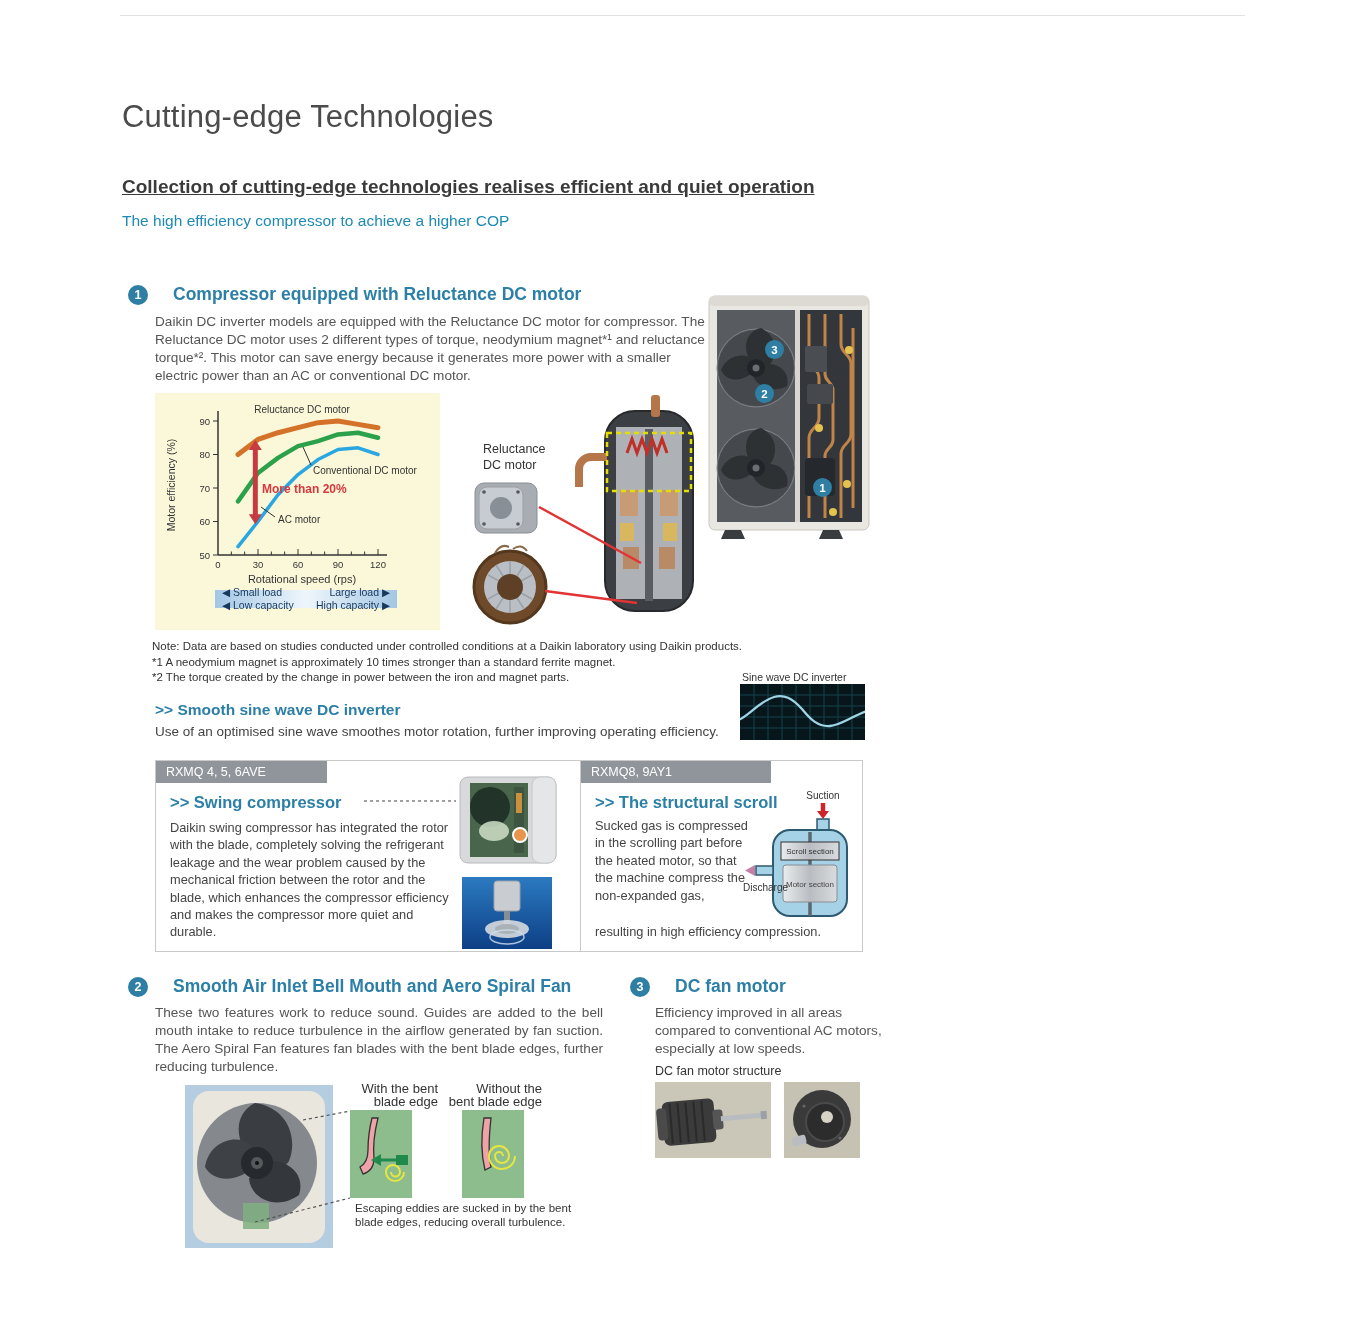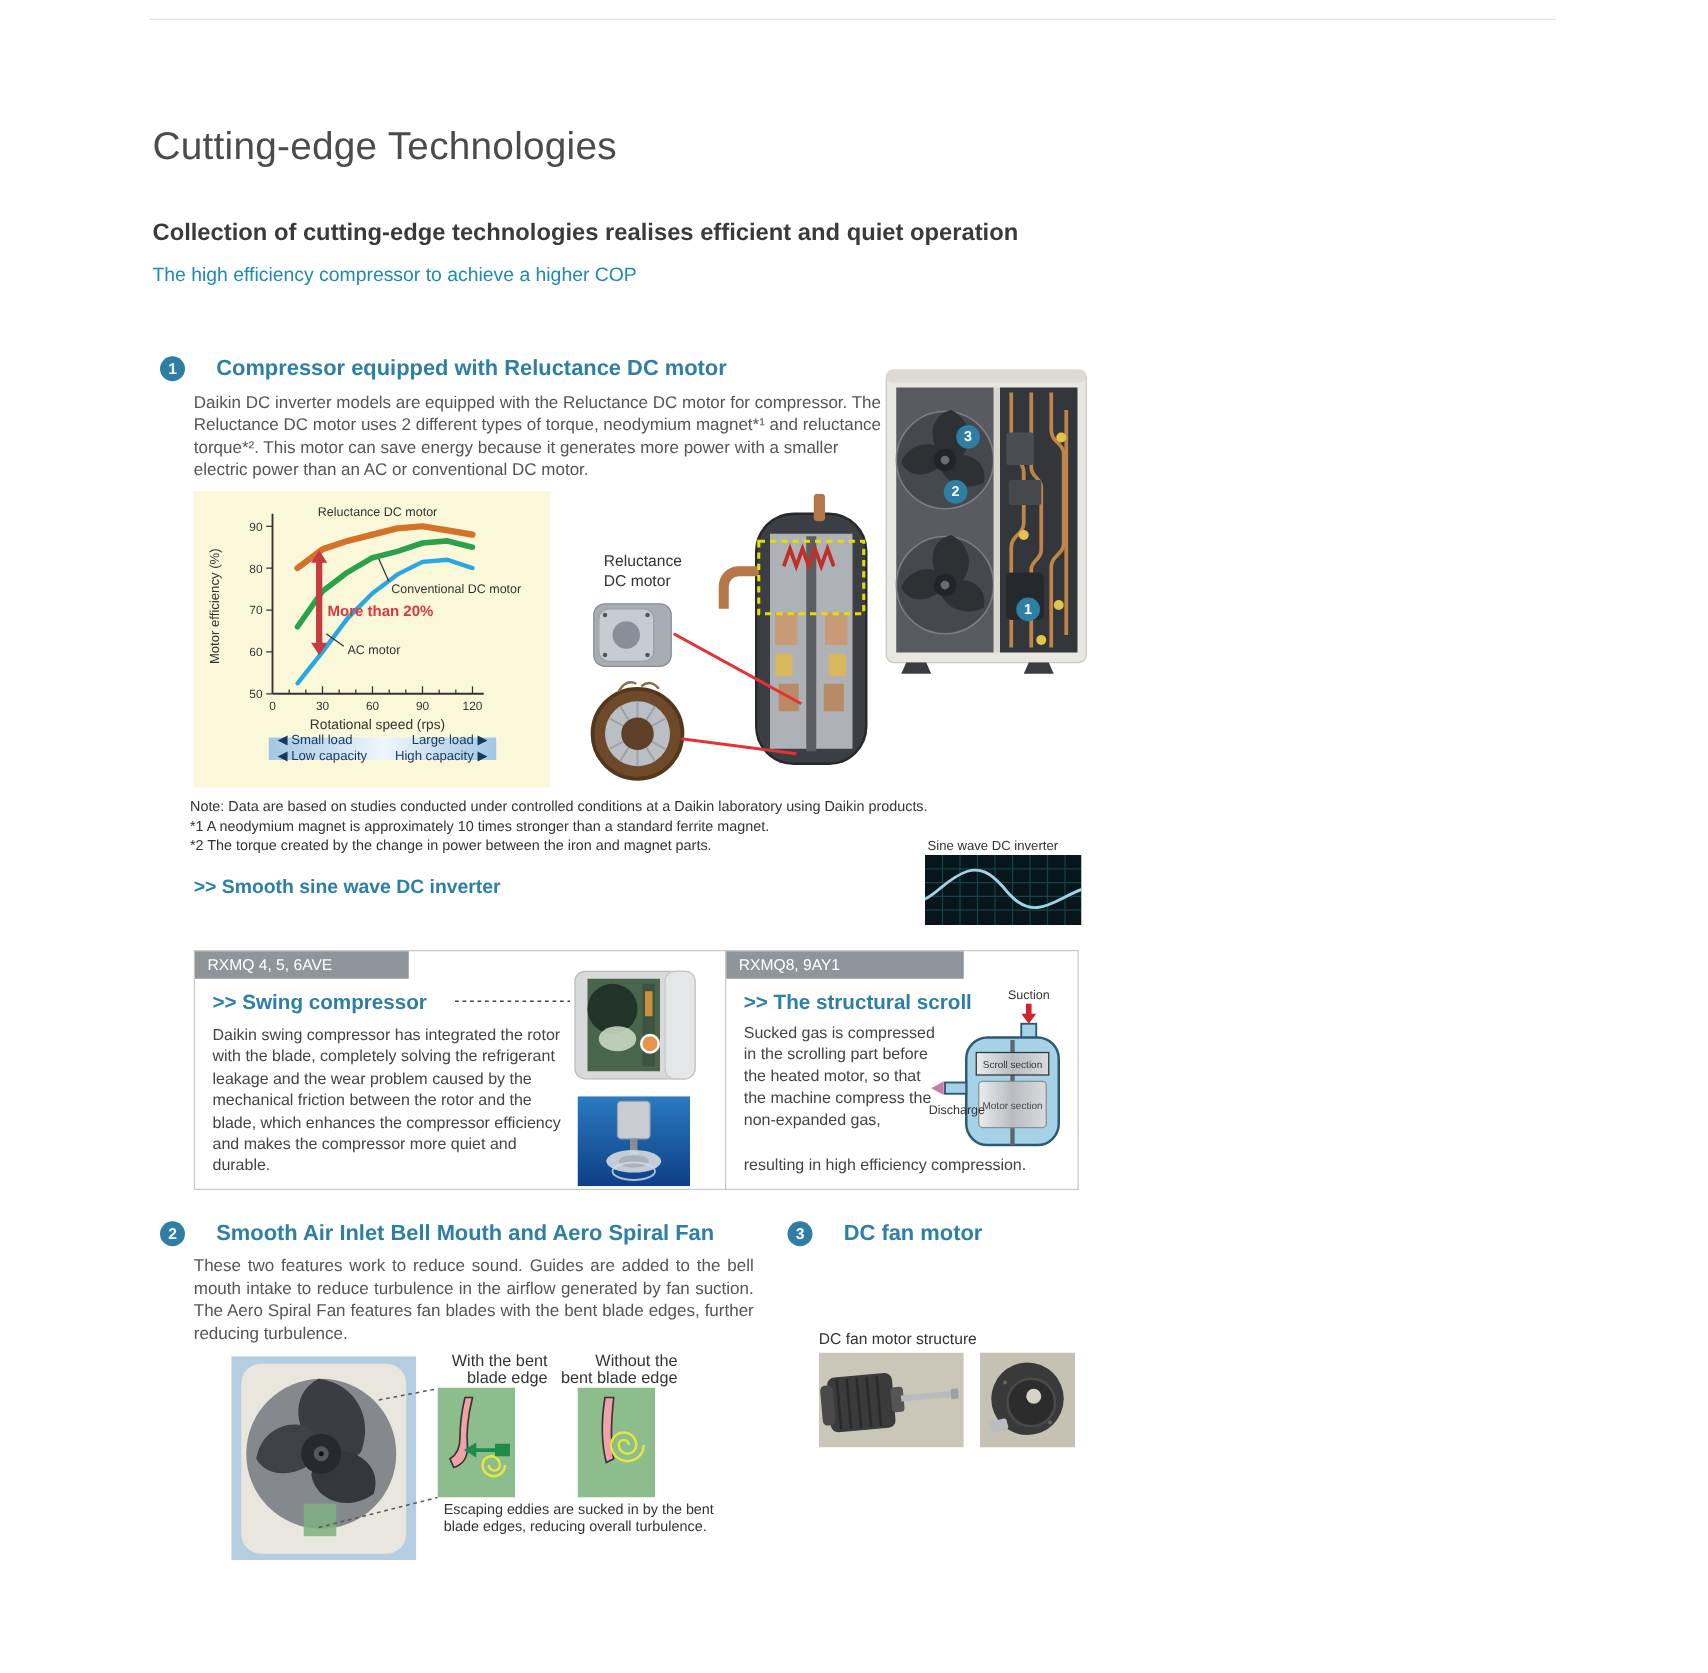--- a/index.html
+++ b/index.html
@@ -3,21 +3,21 @@
 <meta charset="utf-8">
 <style>
   * { margin:0; padding:0; box-sizing:border-box; }
   body { background:#fff; font-family:"Liberation Sans","DejaVu Sans",sans-serif; }
   .page { position:relative; width:1366px; height:1338px; background:#fff; overflow:hidden; }
   .abs { position:absolute; }
 
   .top-rule { left:120px; top:15px; width:1125px; height:1px; background:#e2e2e2; }
 
   .h1 { left:122px; top:99px; font-size:31px; font-weight:300; color:#4b4b4b; letter-spacing:0.2px; }
-  .h2 { left:122px; top:176px; font-size:19px; font-weight:bold; color:#3a3a3a; }
+  .h2 { left:122px; top:176px; font-size:19px; font-weight:bold; color:#3a3a3a;text-decoration:underline; }
   .lead { left:122px; top:212px; font-size:15.5px; color:#1e8ab3; cursor:pointer; }
 
   .sec-head { display:flex; align-items:center; gap:9px; }
   .num-badge { width:20px; height:20px; border-radius:50%; background:#2e7fa3; color:#fff;
                font-size:12.5px; font-weight:bold; display:flex; align-items:center; justify-content:center; flex:0 0 20px; }
   .sec-title { font-size:17.5px; font-weight:bold; color:#2c7fa6;margin-left:16px; }
 
   .body-txt { font-size:13.6px; line-height:18px; color:#555; }
   .just { text-align:justify; }
 
@@ -256,20 +256,21 @@
         <line x1="0" y1="11" x2="125" y2="11"></line>
           <line x1="0" y1="22" x2="125" y2="22"></line>
         <line x1="0" y1="33" x2="125" y2="33"></line>
           <line x1="0" y1="44" x2="125" y2="44"></line>
       </g>
       <path d="M-2,36 C8,33 18,18 34,13 C44,10 52,14 62,25 C70,35 78,43 90,42 C102,41 112,32 127,27" stroke="#9fd4e4" stroke-width="2.3" fill="none"></path>
     </svg>
   </div>
 
   <div class="abs sine-head">&gt;&gt; Smooth sine wave DC inverter</div>
+  <div class="abs sine-body">Use of an optimised sine wave smoothes motor rotation, further improving operating efficiency.</div>
 
   <div class="abs feature-box box1">
     <div class="tag" style="width:171px;">RXMQ 4, 5, 6AVE</div>
     <div class="box-head">&gt;&gt; Swing compressor</div>
     <div class="box-body" style="left:14px; top:58px; width:292px;">Daikin swing compressor has integrated the rotor with the blade, completely solving the refrigerant leakage and the wear problem caused by the mechanical friction between the rotor and the blade, which enhances the compressor efficiency and makes the compressor more quiet and durable.</div>
     <svg class="abs" style="left:200px; top:30px;" width="175" height="50">
       <line x1="8" y1="10" x2="100" y2="10" stroke="#444" stroke-width="1.2" stroke-dasharray="3,3"></line>
       <line x1="100" y1="10" x2="160" y2="40" stroke="#444" stroke-width="1.2" stroke-dasharray="3,3"></line>
     </svg>
     <svg class="abs" style="left:300px; top:6px;" width="106" height="104">
@@ -369,20 +370,21 @@
     <path d="M22,8 C19,26 19,44 23,60 L29,57 C26,44 27,26 29,8 Z" fill="#efa3a8" stroke="#333" stroke-width="1.3"></path>
     <path d="M53,46 a13,13 0 1 1 -26,0 a10,10 0 1 1 20,0 a7,7 0 1 1 -14,0 a4,4 0 1 1 8,0" fill="none" stroke="#e6e642" stroke-width="2"></path>
   </svg>
 
   <div class="abs fan-caption">Escaping eddies are sucked in by the bent blade edges, reducing overall turbulence.</div>
 
   <div class="abs sec-head" style="left:630px; top:976px;">
     <div class="num-badge">3</div>
     <div class="sec-title">DC fan motor</div>
   </div>
+  <div class="abs body-txt" style="left:655px; top:1004px; width:232px;">Efficiency improved in all areas compared to conventional AC motors, especially at low speeds.</div>
   <div class="abs structure-lbl">DC fan motor structure</div>
 
   <svg class="abs" style="left:655px; top:1082px;" width="116" height="76">
     <rect x="0" y="0" width="116" height="76" fill="#cbc7b8"></rect>
     <g transform="rotate(-5 58 38)">
       <rect x="8" y="16" width="52" height="44" rx="6" fill="#3b3b3b"></rect>
       <g stroke="#2a2a2a" stroke-width="2">
         <line x1="16" y1="18" x2="16" y2="58"></line>
           <line x1="24" y1="18" x2="24" y2="58"></line>
         <line x1="32" y1="18" x2="32" y2="58"></line>

